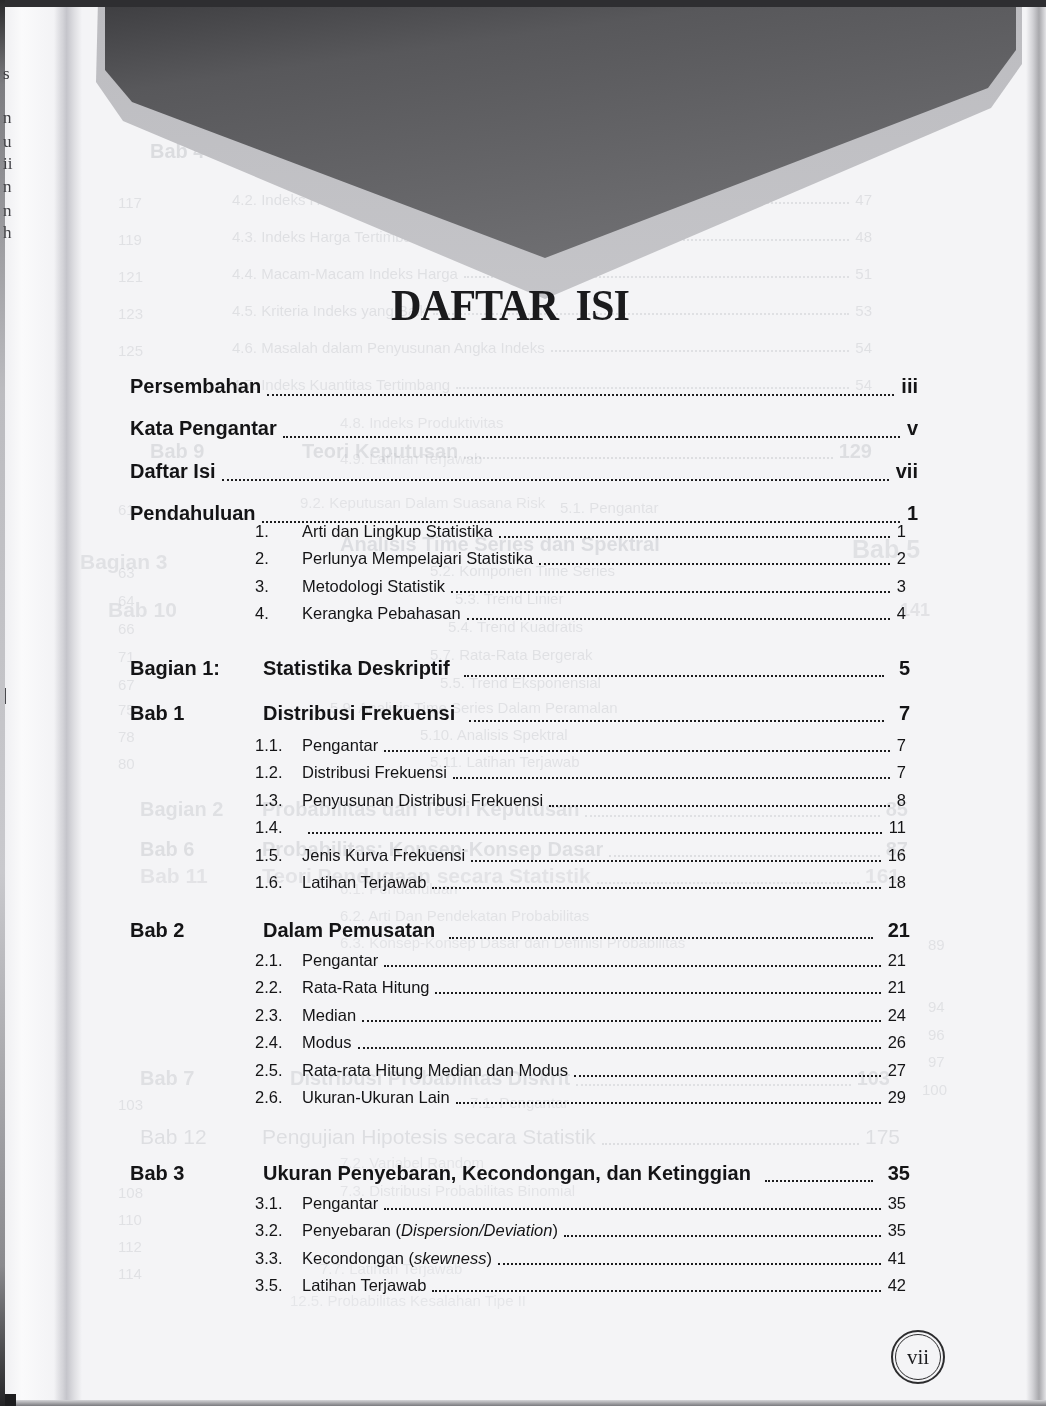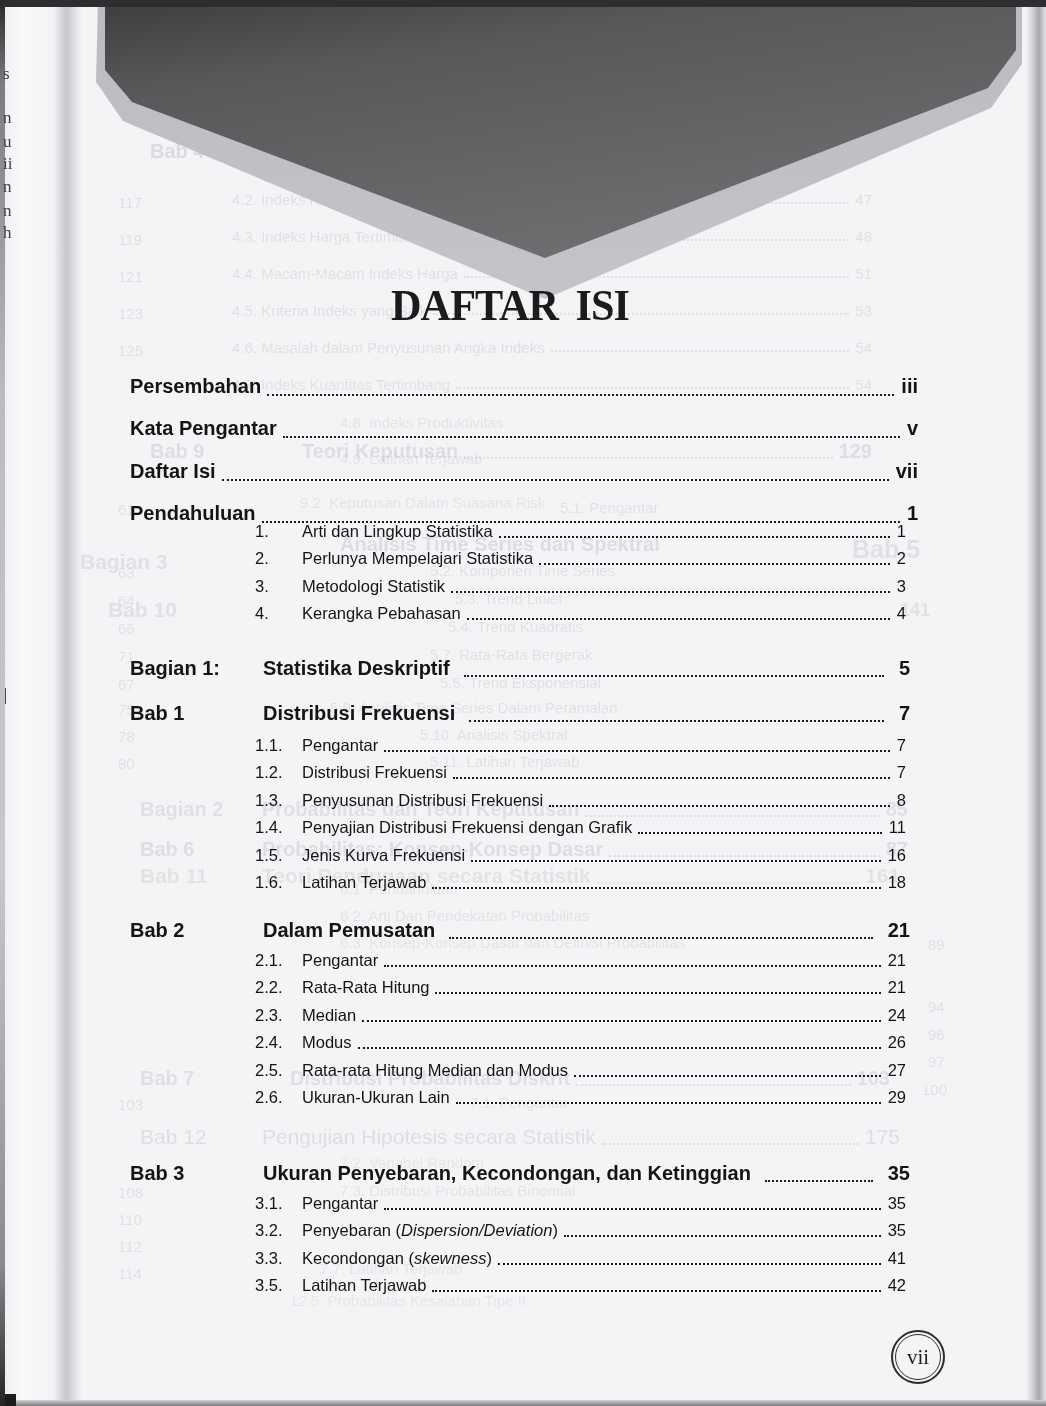--- a/index.html
+++ b/index.html
@@ -301,21 +301,20 @@
     <span class="pg">7</span>
   </div>
         <div class="trow sub">
     <span class="no">1.3.</span>
     <span class="txt"><span class="pre">Penyusunan Distribusi Frekuensi</span><i class="it"></i><span class="post"></span></span>
     <span class="leader"></span>
     <span class="pg">8</span>
   </div>
         <div class="trow sub">
     <span class="no">1.4.</span>
-    <span class="txt"><span class="pre">Penyajian Distribusi Frekuensi dengan Grafik</span><i class="it"></i><span class="post"></span></span>
     <span class="leader"></span>
     <span class="pg">11</span>
   </div>
         <div class="trow sub">
     <span class="no">1.5.</span>
     <span class="txt"><span class="pre">Jenis Kurva Frekuensi</span><i class="it"></i><span class="post"></span></span>
     <span class="leader"></span>
     <span class="pg">16</span>
   </div>
         <div class="trow sub">

